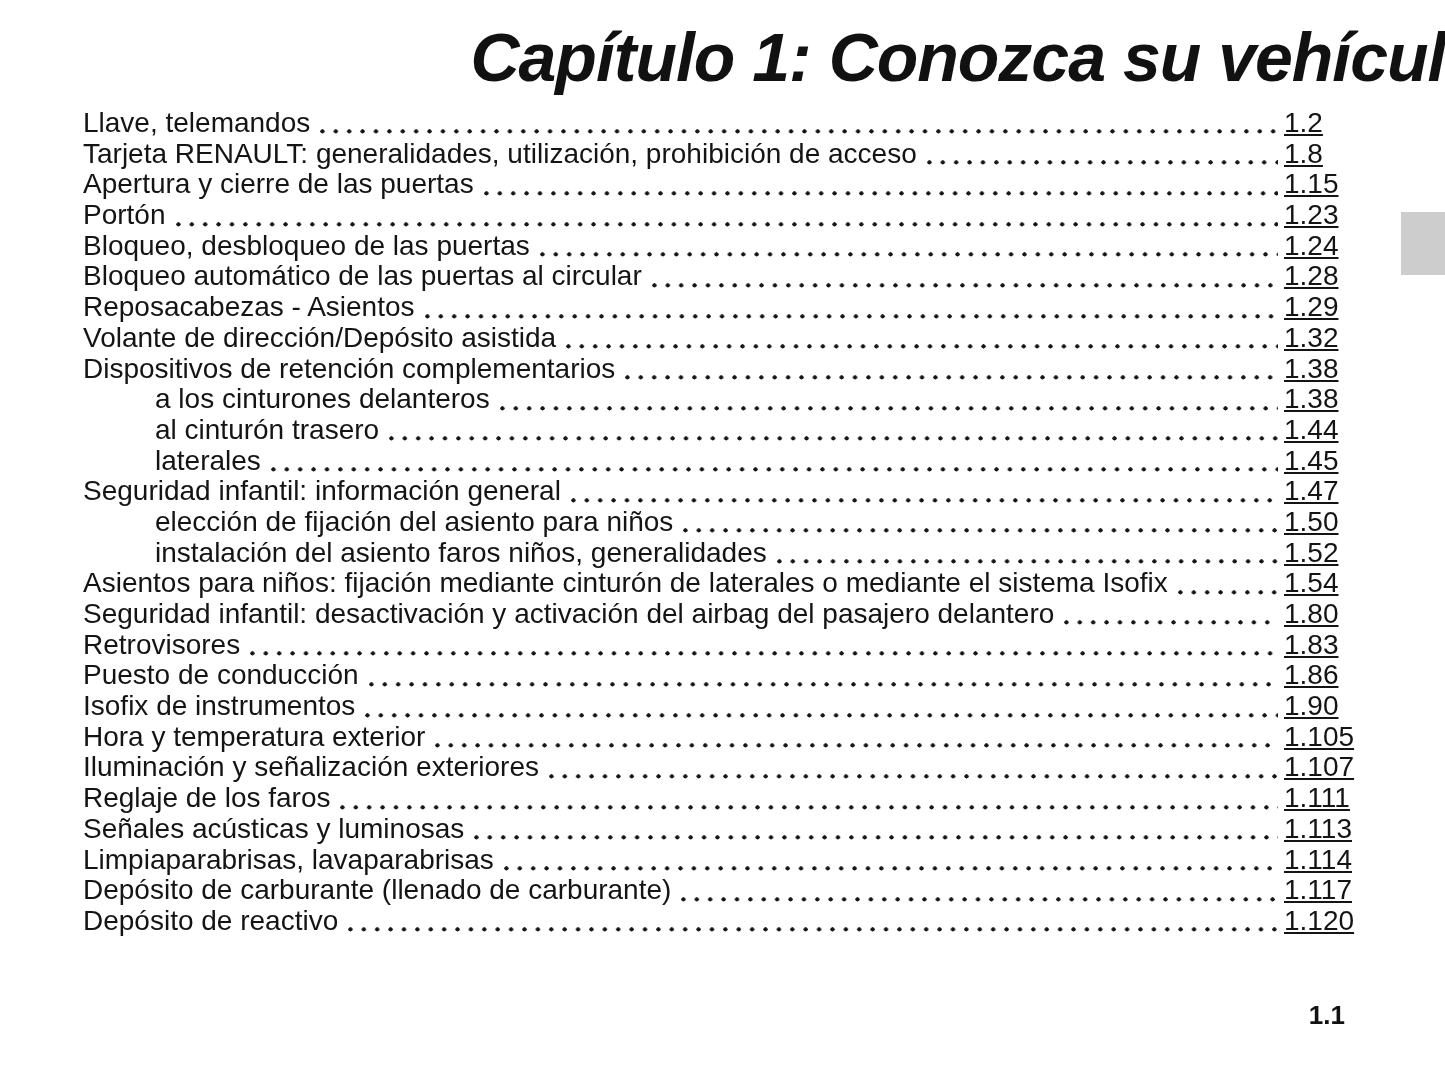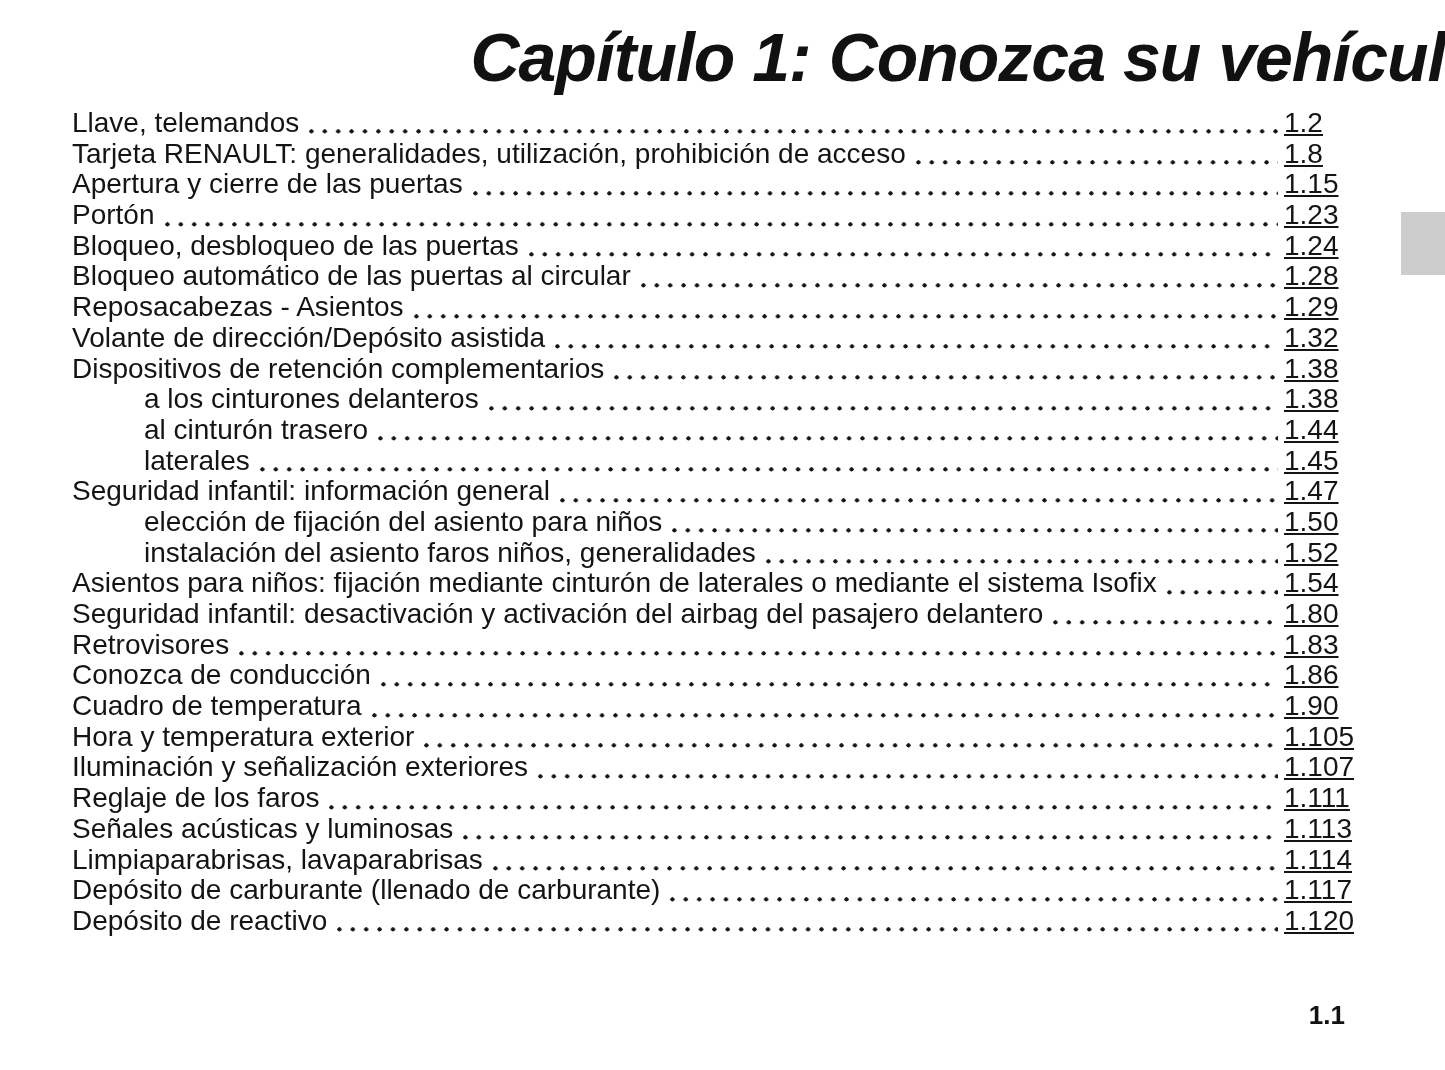--- a/index.html
+++ b/index.html
@@ -41,20 +41,21 @@
     height: 30.7px;
     line-height: 30.7px;
     font-size: 28px;
   }
   .toc-row.indent {
     padding-left: 72px;
   }
   .toc-label {
     white-space: nowrap;
     flex-shrink: 0;
+    margin-left: 11px;
   }
   .toc-dots {
     flex: 1 1 auto;
     min-width: 0;
     align-self: stretch;
     margin: 0 6px 0 5px;
     background-image: radial-gradient(circle at 2.4px 2.4px, #161616 1.85px, rgba(0,0,0,0) 2.35px);
     background-size: 13.4px 5px;
     background-repeat: repeat-x;
     background-position: 5px calc(100% - 4.2px);
@@ -174,26 +175,26 @@
     <span class="toc-label">Seguridad infantil: desactivación y activación del airbag del pasajero delantero</span>
     <span class="toc-dots"></span>
     <span class="toc-page">1.80</span>
   </div>
     <div class="toc-row">
     <span class="toc-label">Retrovisores</span>
     <span class="toc-dots"></span>
     <span class="toc-page">1.83</span>
   </div>
     <div class="toc-row">
-    <span class="toc-label">Conozca de conducción</span>
+    <span class="toc-label">Puesto de conducción</span>
     <span class="toc-dots"></span>
     <span class="toc-page">1.86</span>
   </div>
     <div class="toc-row">
-    <span class="toc-label">Cuadro de temperatura</span>
+    <span class="toc-label">Isofix de instrumentos</span>
     <span class="toc-dots"></span>
     <span class="toc-page">1.90</span>
   </div>
     <div class="toc-row">
     <span class="toc-label">Hora y temperatura exterior</span>
     <span class="toc-dots"></span>
     <span class="toc-page">1.105</span>
   </div>
     <div class="toc-row">
     <span class="toc-label">Iluminación y señalización exteriores</span>

